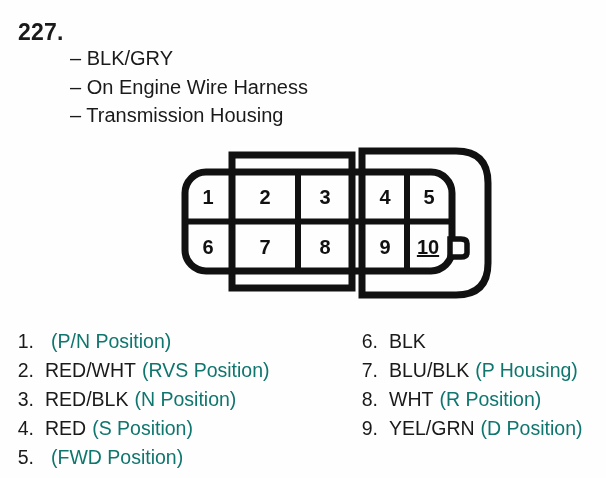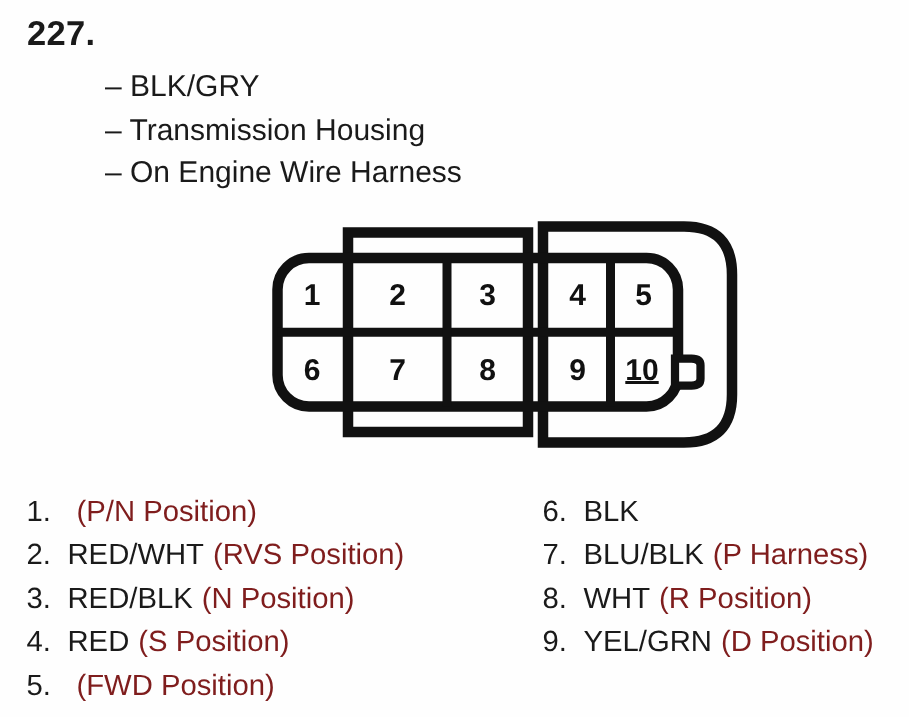--- a/index.html
+++ b/index.html
@@ -9,21 +9,21 @@
   }
   .page{
     position:relative;
     width:606px;height:478px;
     background:#fefefe;
     overflow:hidden;
     color:#1a1a1a;
   }
   
   .header{
-    position:absolute;top:9px;left:18px;
+    position:absolute;top:19px;left:18px;
     display:flex;align-items:baseline;
     font-weight:bold;font-size:23px;letter-spacing:0.2px;
   }
   .header .item-no{width:50px;}
   .header .title{margin-left:0px;}
   
   .bullets{
     position:absolute;top:44px;left:70px;
     font-size:20px;line-height:28.5px;
   }
@@ -53,36 +53,36 @@
     position:absolute;top:327px;
     font-size:19.5px;line-height:29px;
     white-space:nowrap;
   }
   .pcol.left{left:8px;}
   .pcol.right{left:340px;}
   .prow{display:flex;align-items:baseline;}
   .pnum{text-align:right;margin-right:11px;}
   .pcol.left  .pnum{width:26px;}
   .pcol.right .pnum{width:38px;}
-  .ppos{color:#7f1d1d;margin-left:6px;}
+  .ppos{color:#0f766e;margin-left:6px;}
   .ppos:empty{display:none;}
 </style>
 </head>
 <body>
 
 <div class="page">
 
   <div class="header">
     <span class="item-no">227.</span>
   </div>
 
   <div class="bullets">
     <div>– BLK/GRY</div>
+    <div>– On Engine Wire Harness</div>
     <div>– Transmission Housing</div>
-    <div>– On Engine Wire Harness</div>
   </div>
 
   <svg class="diagram-svg" viewBox="0 0 606 478" xmlns="http://www.w3.org/2000/svg">
 
     <rect x="232" y="155" width="120" height="133" fill="none" stroke="#111" stroke-width="7"></rect>
 
     <path d="M362,151 H456 Q488,151 488,183 V263 Q488,295 456,295 H362 Z" fill="none" stroke="#111" stroke-width="7"></path>
 
     <rect x="185" y="172" width="267" height="99" rx="21" fill="none" stroke="#111" stroke-width="7"></rect>
 
@@ -131,21 +131,21 @@
   </div>
 
   <div class="pcol right">
     <div class="prow">
       <span class="pnum">6.</span>
       <span class="pwire">BLK</span>
     </div>
     <div class="prow">
       <span class="pnum">7.</span>
       <span class="pwire">BLU/BLK</span>
-      <span class="ppos">(P Harness)</span>
+      <span class="ppos">(P Housing)</span>
     </div>
     <div class="prow">
       <span class="pnum">8.</span>
       <span class="pwire">WHT</span>
       <span class="ppos">(R Position)</span>
     </div>
     <div class="prow">
       <span class="pnum">9.</span>
       <span class="pwire">YEL/GRN</span>
       <span class="ppos">(D Position)</span>

